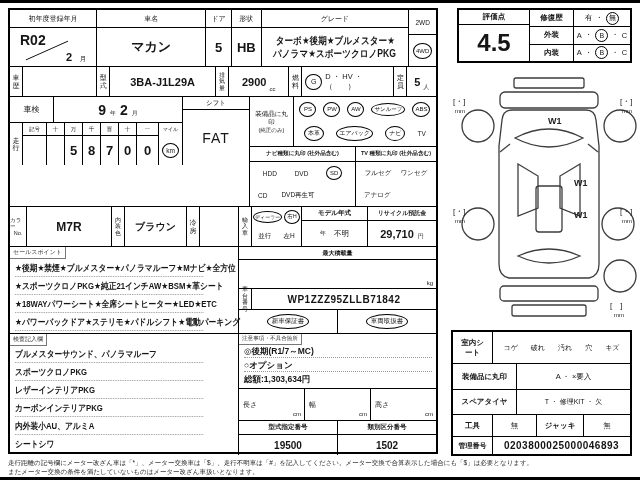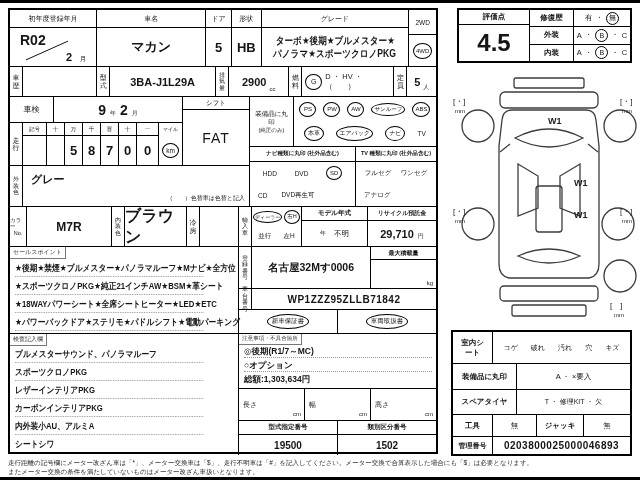--- a/index.html
+++ b/index.html
@@ -157,29 +157,20 @@
                   <span class="circ" style="width:17px;height:15px;font-size:6.5px">km</span>
                 </div>
               </div>
             </div>
           </div>
           <div class="cl bl" style="flex:1">
             <div class="lbl bb" style="height:13px;font-size:6.5px">シフト</div>
             <div class="ctr" style="flex:1;font-size:14px;letter-spacing:1px">FAT</div>
           </div>
         </div>
-        <div class="r bt" style="flex:1">
-          <div class="vlbl br" style="font-size:6px;line-height:6.5px">
-              <span>外装色</span>
-            </div>
-          <div class="cell" style="flex:1">
-            <span class="b" style="position:absolute;left:8px;top:6px;font-size:11px">グレー</span>
-            <span style="position:absolute;right:4px;bottom:3px;font-size:6px">（　　）色替車は色替と記入</span>
-          </div>
-        </div>
       </div>
       <div class="cl bl" style="flex:1">
         <div class="r bb" style="height:50px">
           <div class="cl ctr br" style="width:44px;font-size:6.5px;line-height:8px;text-align:center">
             <div style="width:34px">装備品に丸印</div>
             <div style="font-size:5.5px">(純正のみ)</div>
           </div>
           <div class="cl" style="flex:1">
             <div class="r" style="flex:1;align-items:center;justify-content:space-around;padding:0 2px">
               <span class="circ" style="width:17px;height:15px;font-size:6px">PS</span>
@@ -228,21 +219,21 @@
     <div class="r bt" style="height:40px">
       <div class="r br" style="width:229px">
         <div class="cl ctr br" style="width:17px;font-size:5.5px;line-height:6.5px">
           <div>カラー</div>
           <div>No.</div>
         </div>
         <div class="ctr b br" style="width:85px;font-size:12px">M7R</div>
         <div class="vlbl br" style="font-size:6px;line-height:6.5px">
             <span>内装色</span>
           </div>
-        <div class="ctr b br" style="width:62px;font-size:16px">ブラウン</div>
+        <div class="ctr b br" style="width:62px;font-size:10px">ブラウン</div>
         <div class="vlbl br">
             <span>冷房</span>
           </div>
       </div>
       <div class="r br" style="width:63px">
         <div class="vlbl br" style="font-size:6px;line-height:6.5px">
             <span>輸入車</span>
           </div>
         <div class="cl" style="flex:1">
           <div class="r" style="flex:1;align-items:center;justify-content:space-around">
@@ -274,26 +265,20 @@
     <div class="r bt" style="height:87px">
       <div class="cell br" style="width:229px;padding:12px 4px 0 5px">
         <span class="tag">セールスポイント</span>
         <div class="dl b squeeze" style="height:18px;line-height:18px;font-size:9px">★後期★禁煙★ブルメスター★パノラマルーフ★Mナビ★全方位</div>
         <div class="dl b squeeze" style="height:18px;line-height:18px;font-size:9px">★スポーツクロノPKG★純正21インチAW★BSM★革シート</div>
         <div class="dl b squeeze" style="height:18px;line-height:18px;font-size:9px">★18WAYパワーシート★全席シートヒーター★LED★ETC</div>
         <div class="dl b squeeze" style="height:18px;line-height:18px;font-size:9px">★パワーバックドア★ステリモ★パドルシフト★電動パーキング</div>
       </div>
       <div class="cl" style="flex:1">
         <div class="r bb" style="height:42px">
-          <div class="r br" style="width:132px">
-            <div class="vlbl br" style="font-size:6px;line-height:6.5px">
-                <span>登録番号</span>
-              </div>
-            <div class="ctr b" style="flex:1;font-size:10.5px">名古屋32Mす0006</div>
-          </div>
           <div class="cl" style="flex:1">
             <div class="lbl bb b" style="height:13px;font-size:6px">最大積載量</div>
             <div class="cell" style="flex:1">
               <span style="position:absolute;right:3px;bottom:2px;font-size:6px">kg</span>
             </div>
           </div>
         </div>
         <div class="r bb" style="height:21px">
           <div class="vlbl br" style="font-size:6px;line-height:6.5px">
               <span>車台番号</span>

